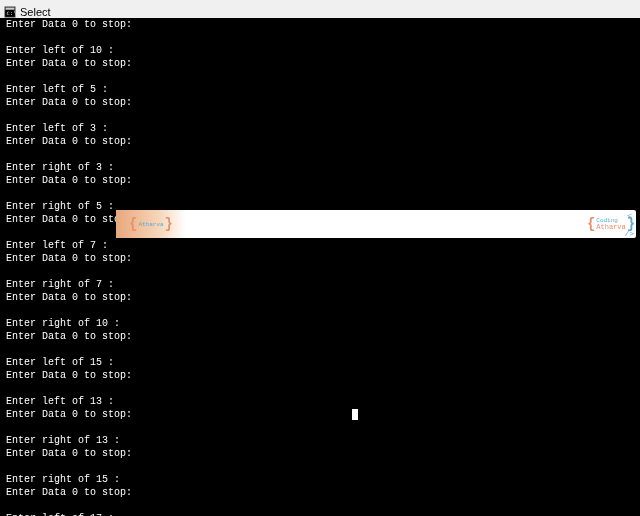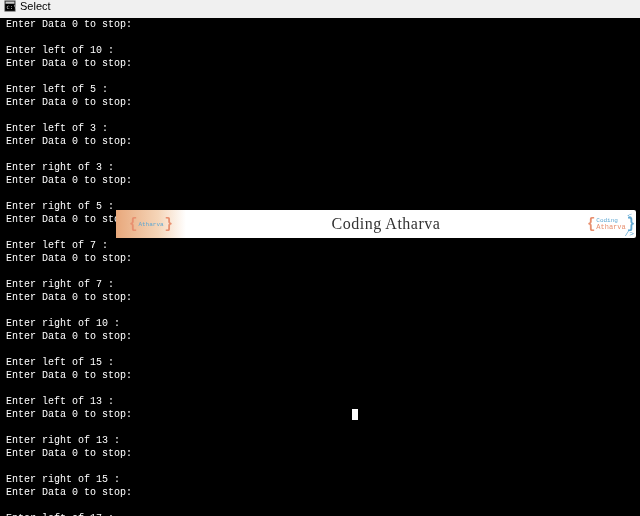--- a/index.html
+++ b/index.html
@@ -10,21 +10,21 @@
       font-family: 'Consolas', 'Courier New', monospace;
       font-size: 10px;
       color: #fff;
       overflow: hidden;
       position: relative;
     }
     .titlebar {
       height: 18px;
       background: #f0f0f0;
       display: flex;
-      align-items: flex-start;
+      align-items: flex-end;
       padding: 0 4px;
       color: #000;
       font-family: 'Segoe UI', Tahoma, sans-serif;
       font-size: 11px;
     }
     .titlebar-icon {
       width: 12px;
       height: 12px;
       margin-right: 4px;
       flex-shrink: 0;
@@ -113,21 +113,20 @@
 </div>
 
 <div class="console" id="console-lines"><span class="line">Enter Data 0 to stop:</span><span class="line blank"></span><span class="line">Enter left of 10 :</span><span class="line">Enter Data 0 to stop:</span><span class="line blank"></span><span class="line">Enter left of 5 :</span><span class="line">Enter Data 0 to stop:</span><span class="line blank"></span><span class="line">Enter left of 3 :</span><span class="line">Enter Data 0 to stop:</span><span class="line blank"></span><span class="line">Enter right of 3 :</span><span class="line">Enter Data 0 to stop:</span><span class="line blank"></span><span class="line">Enter right of 5 :</span><span class="line">Enter Data 0 to stop:</span><span class="line blank"></span><span class="line">Enter left of 7 :</span><span class="line">Enter Data 0 to stop:</span><span class="line blank"></span><span class="line">Enter right of 7 :</span><span class="line">Enter Data 0 to stop:</span><span class="line blank"></span><span class="line">Enter right of 10 :</span><span class="line">Enter Data 0 to stop:</span><span class="line blank"></span><span class="line">Enter left of 15 :</span><span class="line">Enter Data 0 to stop:</span><span class="line blank"></span><span class="line">Enter left of 13 :</span><span class="line">Enter Data 0 to stop:<span class="cursor"></span></span><span class="line blank"></span><span class="line">Enter right of 13 :</span><span class="line">Enter Data 0 to stop:</span><span class="line blank"></span><span class="line">Enter right of 15 :</span><span class="line">Enter Data 0 to stop:</span><span class="line blank"></span><span class="line">Enter left of 17 :</span></div>
 
 <div class="watermark">
   <div class="wm-left">
     <span class="brace">{</span>
     <span class="txt">Atharva</span>
     <span class="brace">}</span>
   </div>
-  <div class="wm-center">Coding Atharva</div>
   <div class="wm-right">
     <span class="angle top">&lt;</span>
     <span class="brace-l">{</span>
     <span class="txt-stack">
       <span>Coding</span>
       <span>Atharva</span>
     </span>
     <span class="brace-r">}</span>
     <span class="angle bot">/&gt;</span>
   </div>

